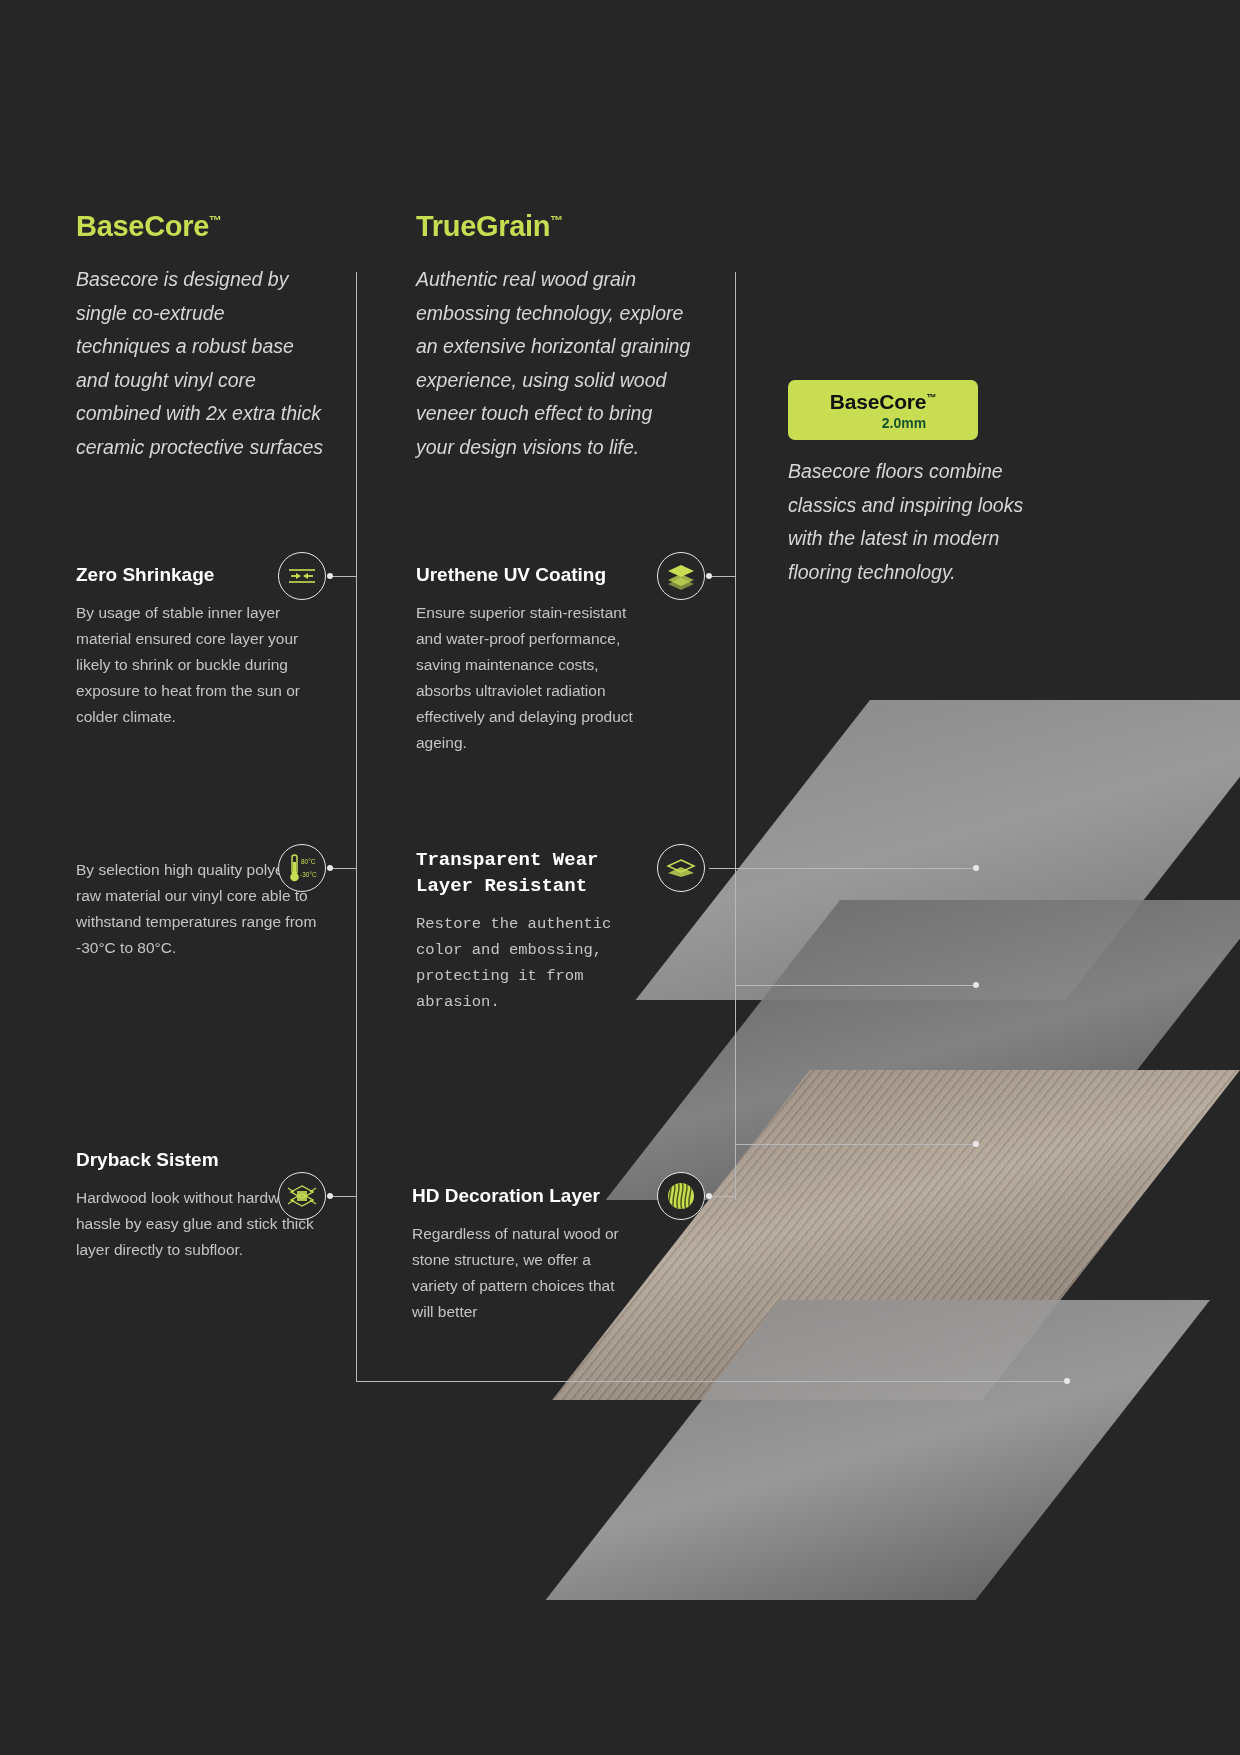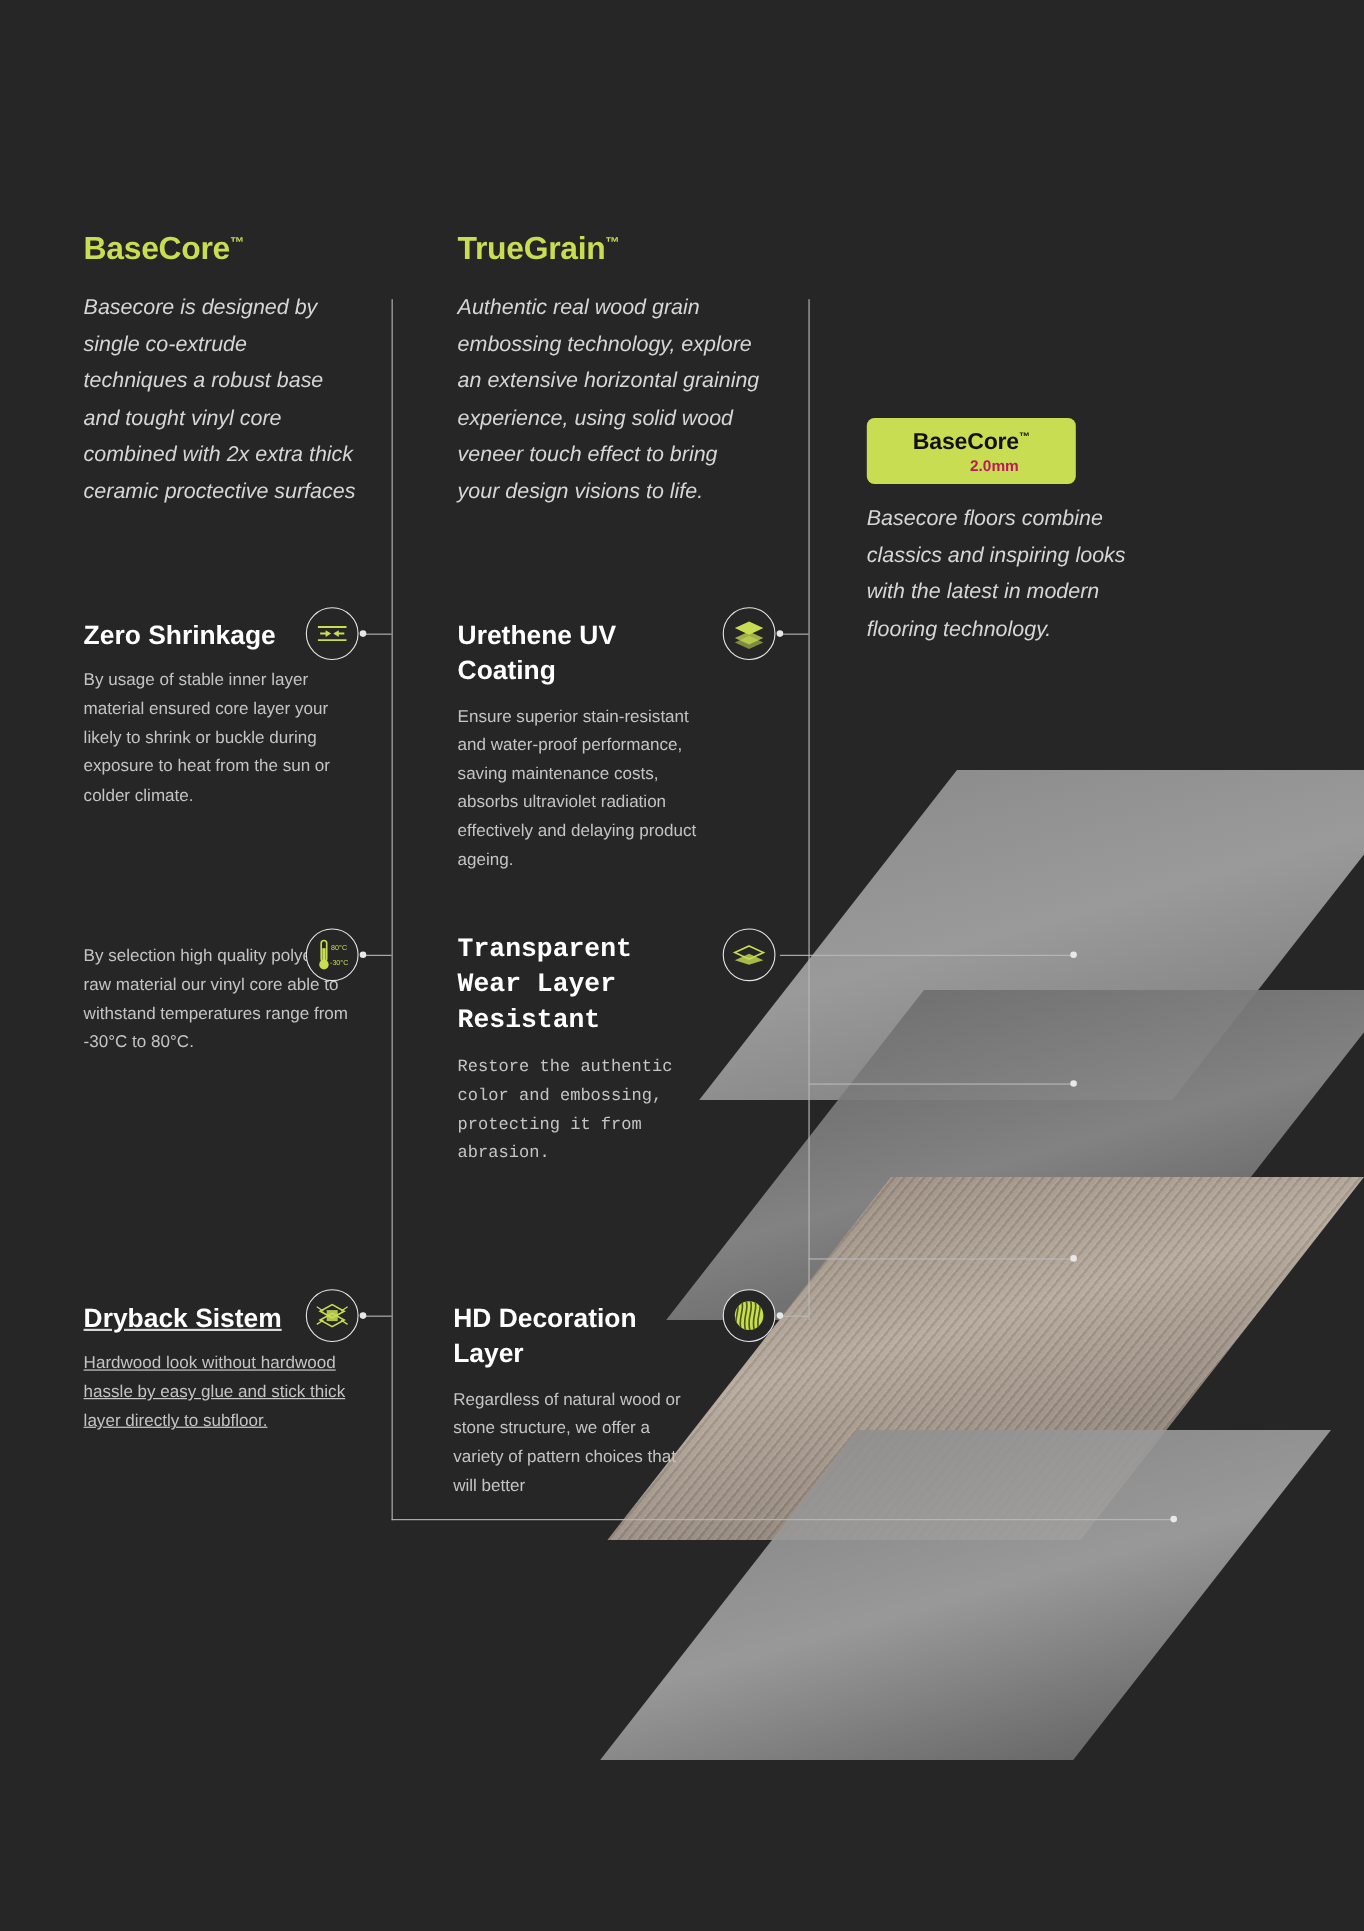--- a/index.html
+++ b/index.html
@@ -33,35 +33,35 @@
   .col-a { left:76px;  top:212px; width:248px; }
   .col-b { left:416px; top:212px; width:276px; }
   .col-c { left:788px; top:455px; width:250px; }
 
   h1.brand { font-size:29px; font-weight:bold; color:#c9dd53; letter-spacing:-.3px; line-height:1; position:relative; }
   h1.brand .tm { font-size:13px; vertical-align:super; }
 
   .intro { margin-top:22px; font-size:19.5px; line-height:1.72; color:#d6d6d6; font-weight:300;font-style:italic; }
 
   .feature { position:absolute; width:248px; }
-  .feature h2 { font-size:24px; font-weight:bold; color:#ffffff; line-height:1.35; }
+  .feature h2 { font-size:19px; font-weight:bold; color:#ffffff; line-height:1.35; }
   .feature p { margin-top:12px; font-size:15.5px; line-height:1.68; color:#c4c4c4; font-weight:300; }
 
   
   .icon { position:absolute; width:48px; height:48px; border-radius:50%;
           border:1.6px solid #e6e6e6; background:#262626;
           display:flex; align-items:center; justify-content:center; }
   .icon svg { display:block; }
 
   .badge { position:absolute; left:788px; top:380px; width:190px; height:60px;
            background:#c9dd53; border-radius:7px;
            display:flex; flex-direction:column; align-items:center; justify-content:center; }
   .badge .b1 { font-size:21px; font-weight:bold; color:#111; line-height:1; letter-spacing:-.2px; }
   .badge .b1 .tm { font-size:10px; vertical-align:super; }
-  .badge .b2 { font-size:14px; font-weight:bold; color:#be185d; line-height:1; margin-top:4px; margin-left:42px;text-align:right; }
+  .badge .b2 { font-size:14px; font-weight:bold; color:#14532d; line-height:1; margin-top:4px; margin-left:42px;text-align:right; }
 </style>
 </head>
 <body>
 
 <div class="stage">
 
   <div class="planks">
     <div class="plank p1"></div>
     <div class="plank p2"></div>
     <div class="plank p3"></div>
@@ -121,21 +121,21 @@
   <div class="icon" style="left:278px; top:844px;">
     <svg width="36" height="36" viewBox="0 0 36 36">
       <rect x="8" y="5" width="5" height="19" rx="2.5" fill="none" stroke="#c9dd53" stroke-width="1.5"></rect>
       <circle cx="10.5" cy="27" r="4.3" fill="#c9dd53"></circle>
       <rect x="9" y="12" width="3" height="13" fill="#c9dd53"></rect>
       <text x="17" y="14" font-family="Liberation Sans, sans-serif" font-size="6.5" fill="#c9dd53">80°C</text>
       <text x="16" y="27" font-family="Liberation Sans, sans-serif" font-size="6.5" fill="#c9dd53">-30°C</text>
     </svg>
   </div>
 
-  <div class="feature" style="left:76px; top:1183px;text-decoration:underline;">
+  <div class="feature" style="left:76px; top:1147px;">
     <h2>Dryback Sistem</h2>
     <p>Hardwood look without hardwood hassle by easy glue and stick thick layer directly to subfloor.</p>
   </div>
   <div class="icon" style="left:278px; top:1172px;">
     <svg width="34" height="34" viewBox="0 0 34 34">
       <path d="M6 13 L17 7 L28 13 L17 19 Z" fill="none" stroke="#c9dd53" stroke-width="1.4"></path>
       <path d="M6 21 L17 15 L28 21 L17 27 Z" fill="none" stroke="#c9dd53" stroke-width="1.4"></path>
       <rect x="12" y="12" width="10" height="10" fill="#c9dd53" opacity=".85"></rect>
       <line x1="3" y1="9" x2="9" y2="13" stroke="#c9dd53" stroke-width="1.2"></line>
       <line x1="31" y1="9" x2="25" y2="13" stroke="#c9dd53" stroke-width="1.2"></line>

